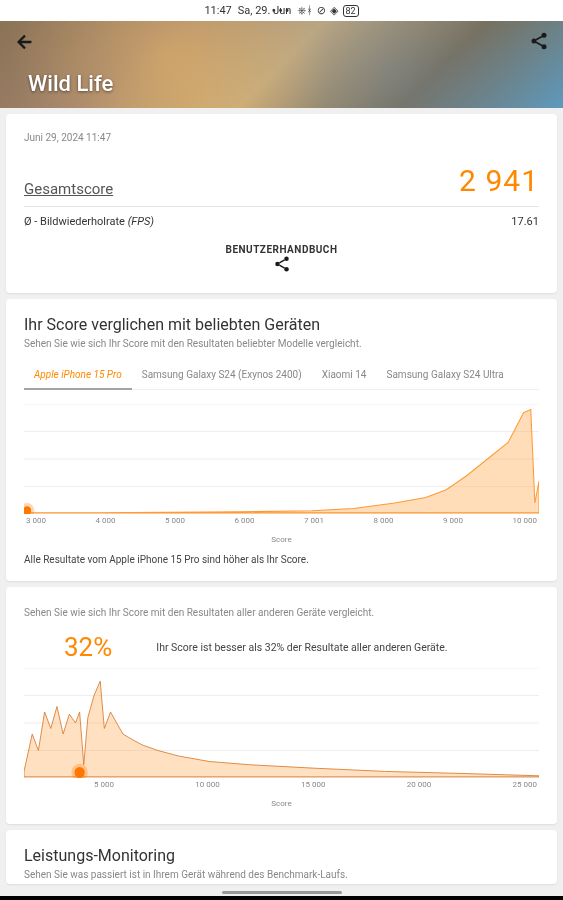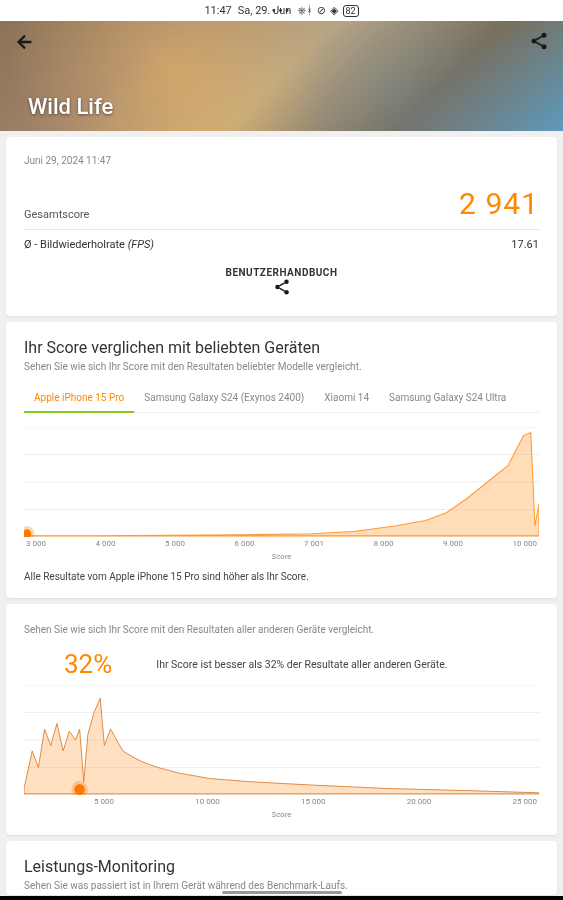--- a/index.html
+++ b/index.html
@@ -2,50 +2,50 @@
 <html><head>
 <meta charset="utf-8">
 <style>
 * { margin: 0; padding: 0; box-sizing: border-box; }
 body { font-family: -apple-system, BlinkMacSystemFont, 'Segoe UI', Roboto, sans-serif; background: #f0f0f0; width: 563px; height: 900px; overflow: hidden; position: relative; }
 .status-bar { display: flex; justify-content: center; align-items: center; padding: 4px 10px; font-size: 11px; color: #333; background: #fff; }
 .status-left { display: flex; align-items: center; gap: 6px; }
 .status-right { display: flex; align-items: center; gap: 4px; }
 .status-center { position: absolute; left: 50%; transform: translateX(-50%); font-size: 14px; letter-spacing: 2px; color: #333; }
 .battery-box { display: inline-flex; align-items: center; border: 1px solid #333; border-radius: 3px; padding: 0 2px; font-size: 9px; }
-.hero { position: relative; height: 110px; background: linear-gradient(135deg, #8b7355 0%, #a0826d 25%, #c9a876 50%, #7a6a4f 75%, #5d9abe 100%); overflow: hidden; }
+.hero { position: relative; height: 87px; background: linear-gradient(135deg, #8b7355 0%, #a0826d 25%, #c9a876 50%, #7a6a4f 75%, #5d9abe 100%); overflow: hidden; }
 .hero::before { content: ''; position: absolute; inset: 0; background: radial-gradient(circle at 30% 40%, rgba(255,200,100,0.4) 0%, transparent 40%), radial-gradient(circle at 70% 60%, rgba(100,150,200,0.3) 0%, transparent 50%); }
 .hero-top { display: flex; justify-content: space-between; padding: 10px 14px; position: relative; z-index: 2; }
 .back-arrow, .share-icon-hero { color: #1a1a1a; font-size: 20px; cursor: pointer; }
 .hero-title { position: absolute; bottom: 12px; left: 28px; color: #fff; font-size: 22px; font-weight: 500; text-shadow: 0 1px 3px rgba(0,0,0,0.5); z-index: 2; }
 .card { background: #fff; margin: 6px 6px; border-radius: 4px; padding: 16px 18px; box-shadow: 0 1px 2px rgba(0,0,0,0.08); }
 .device-name { font-size: 18px; font-weight: 400; color: #333; }
 .card-date { font-size: 10px; color: #888; margin-top: 2px; }
 .score-row { display: flex; justify-content: space-between; align-items: flex-end; margin-top: 20px; }
-.score-label { font-size: 11px; color: #555; }
+.score-label { font-size: 15px; color: #555; text-decoration: underline; }
 .total-score { font-size: 30px; font-weight: 400; color: #ff8800; letter-spacing: 1px; }
 .divider { border: none; border-top: 1px solid #e5e5e5; margin: 8px 0; }
 .fps-row { display: flex; justify-content: space-between; font-size: 11px; color: #333; }
 .fps-row em { font-style: italic; }
 .manual-row { display: flex; justify-content: space-between; align-items: center; margin-top: 16px; flex-direction: column; }
 .manual-label { font-size: 10px; font-weight: 700; color: #333; letter-spacing: 0.5px; }
 .share-icon { font-size: 16px; cursor: pointer; }
 .section-title { font-size: 16px; font-weight: 400; color: #333; }
 .section-sub { font-size: 10px; color: #888; margin-top: 4px; margin-bottom: 14px; }
 .tabs { display: flex; gap: 0; font-size: 10px; color: #888; border-bottom: 1px solid #eee; }
 .tab { padding: 6px 10px 8px; cursor: pointer; white-space: nowrap; }
-.tab.active { color: #ff8800; border-bottom: 2px solid #84cc16; margin-bottom: -1px; }
+.tab.active { color: #ff8800; border-bottom: 2px solid #a3a3a3; margin-bottom: -1px; font-style: italic; }
 .chart-area { position: relative; height: 110px; margin-top: 14px; }
 .chart-svg { width: 100%; height: 100%; }
 .chart-grid line { stroke: #eee; stroke-width: 1; }
 .chart-fill { fill: rgba(255,170,80,0.4); stroke: #ff9933; stroke-width: 1; }
 .chart-fill2 { fill: rgba(255,170,80,0.35); stroke: #d97a2e; stroke-width: 0.8; }
 .marker { fill: #ff7700; stroke: rgba(255,119,0,0.3); stroke-width: 6; }
 .x-ticks { display: flex; justify-content: space-between; font-size: 8px; color: #888; padding: 0 2px; margin-top: 2px; }
-.x-axis-label { text-align: center; font-size: 8px; color: #888; margin-top: 4px; font-style: italic; }
+.x-axis-label { text-align: center; font-size: 8px; color: #888; margin-top: 10px; }
 .result-text { font-size: 10px; color: #444; margin-top: 10px; }
 .pct-row { display: flex; align-items: center; gap: 44px; margin-top: 10px; margin-bottom: 6px; }
 .pct-big { font-size: 26px; font-weight: 400; color: #ff8800; margin-left: 40px; }
 .pct-desc { font-size: 10.5px; color: #444; flex: 1; }
 .chart-area2 { position: relative; height: 110px; }
 .home-indicator { position: absolute; bottom: 6px; left: 50%; transform: translateX(-50%); width: 120px; height: 3px; background: #999; border-radius: 2px; }
 .nav-bar { position: absolute; bottom: 0; left: 0; right: 0; height: 4px; background: #000; }
 </style>
 </head>
 <body>

